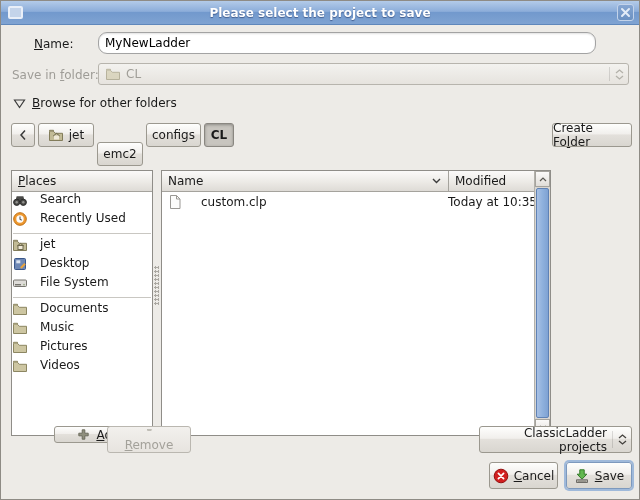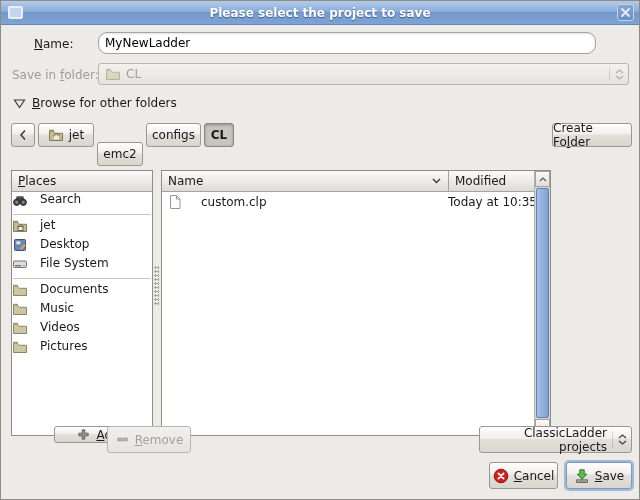--- a/index.html
+++ b/index.html
@@ -18,21 +18,21 @@
   .win-icon { position:absolute; left:7px; top:5px; width:15px; height:13px;
               border:2px solid #e9eff8; background:#c4d4ea; border-radius:2px; }
   .close-btn { position:absolute; right:5px; top:3px; width:17px; height:17px; border-radius:3px;
                background:linear-gradient(#86a6d2,#6b91c2); border:1px solid #c3d3ea;
                display:flex; align-items:center; justify-content:center; cursor:pointer; }
 
   
   .btn { position:absolute; display:flex; align-items:center; justify-content:center; gap:5px;
          background:linear-gradient(to bottom,#fefefd,#f1efec 45%,#e3e0db 50%,#d9d6d0);
          border:1px solid #9b988f; border-radius:3px; color:#1a1a1a; cursor:pointer; }
-  .btn.disabled { background:linear-gradient(#f2f0ed,#e7e4df); border-color:#bab7b0; color:#a3a19a; cursor:default; }
+  .btn.disabled { background:linear-gradient(#f2f0ed,#e7e4df); border-color:#bab7b0; color:#a3a19a; cursor:default;flex-direction:column; }
   .btn.active { background:#c8c5bf; box-shadow:inset 0 1px 3px rgba(0,0,0,.3); border-color:#8a8781; font-weight:bold; }
   .mn-u { text-decoration:underline; }
   .lbl { position:absolute; white-space:nowrap; }
   .lbl.disabled { color:#9e9c97; }
   input.text { position:absolute; border:1px solid #a3a3a3; border-radius:9px; background:#fff;
                font:12px "DejaVu Sans","Liberation Sans",sans-serif; padding:0 6px;
                box-shadow:inset 0 1px 2px rgba(0,0,0,.12); }
   .combo { position:absolute; display:flex; align-items:center; gap:5px; padding:0 4px 0 6px;
            border-radius:3px; }
   .combo .grow { flex:1; }
@@ -157,20 +157,28 @@
       <div class="row">
         <svg width="16" height="16" viewBox="0 0 16 16">
           <path d="M4.6 4.2h6.8l1 4.5H3.6z" fill="#4a4a48"></path>
           <circle cx="4.7" cy="10.3" r="3.1" fill="#4a4a48" stroke="#2b2b2a"></circle>
           <circle cx="11.3" cy="10.3" r="3.1" fill="#4a4a48" stroke="#2b2b2a"></circle>
           <circle cx="4.7" cy="10.3" r="1.2" fill="#93938f"></circle>
           <circle cx="11.3" cy="10.3" r="1.2" fill="#93938f"></circle>
         </svg>
         <span>Search</span>
       </div>
+      <div class="row">
+        <svg width="16" height="16" viewBox="0 0 16 16">
+          <circle cx="8" cy="8" r="6.3" fill="#ee9931" stroke="#c06f10"></circle>
+          <circle cx="8" cy="8" r="3.7" fill="#fdfdfc"></circle>
+          <path d="M8 5.6v2.6l1.7 1" stroke="#555" stroke-width="1.1" fill="none"></path>
+        </svg>
+        <span>Recently Used</span>
+      </div>
       <div class="pl-sep"></div>
       <div class="row">
         <svg width="16" height="16" viewBox="0 0 16 16">
           <path d="M1.5 4.5h4.2l1.6 1.8h7.2v7.2H1.5z" fill="#c2bb96" stroke="#827c5a"></path>
           <path d="M1.5 4.5v-1.2h4v1.2" fill="#c2bb96" stroke="#827c5a"></path>
           <rect x="6" y="8.5" width="5" height="4" fill="#efe9d8" stroke="#6f6a4e"></rect>
           <path d="M5.2 9L8.5 6.4 11.8 9" stroke="#6f6a4e" fill="none"></path>
         </svg>
         <span>jet</span>
       </div>
@@ -203,28 +211,28 @@
           <path d="M1.5 4.5h4.2l1.6 1.8h7.2v7.2H1.5z" fill="#cdc6a2" stroke="#8c8662"></path>
           <path d="M1.5 4.5v-1.2h4v1.2" fill="#cdc6a2" stroke="#8c8662"></path>
         </svg>
         <span>Music</span>
       </div>
       <div class="row">
         <svg width="16" height="16" viewBox="0 0 16 16">
           <path d="M1.5 4.5h4.2l1.6 1.8h7.2v7.2H1.5z" fill="#cdc6a2" stroke="#8c8662"></path>
           <path d="M1.5 4.5v-1.2h4v1.2" fill="#cdc6a2" stroke="#8c8662"></path>
         </svg>
-        <span>Videos</span>
+        <span>Pictures</span>
       </div>
       <div class="row">
         <svg width="16" height="16" viewBox="0 0 16 16">
           <path d="M1.5 4.5h4.2l1.6 1.8h7.2v7.2H1.5z" fill="#cdc6a2" stroke="#8c8662"></path>
           <path d="M1.5 4.5v-1.2h4v1.2" fill="#cdc6a2" stroke="#8c8662"></path>
         </svg>
-        <span>Pictures</span>
+        <span>Videos</span>
       </div>
     </div>
   </div>
 
   <div class="splitter">
       <div class="grip"></div>
     </div>
 
   <div class="panel" style="left:160px;top:152px;width:390px;height:266px;">
     <div class="fl-header">

